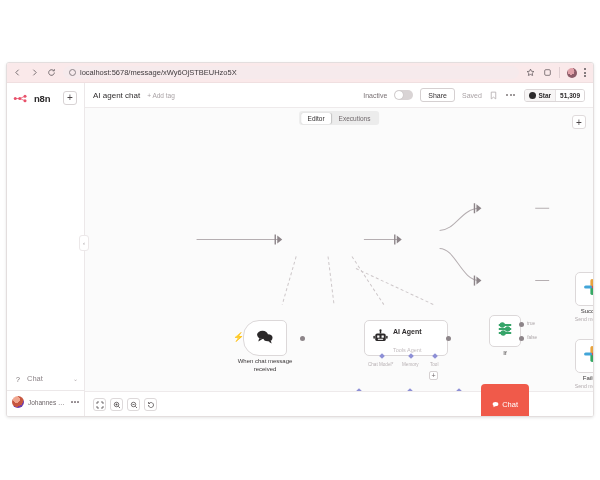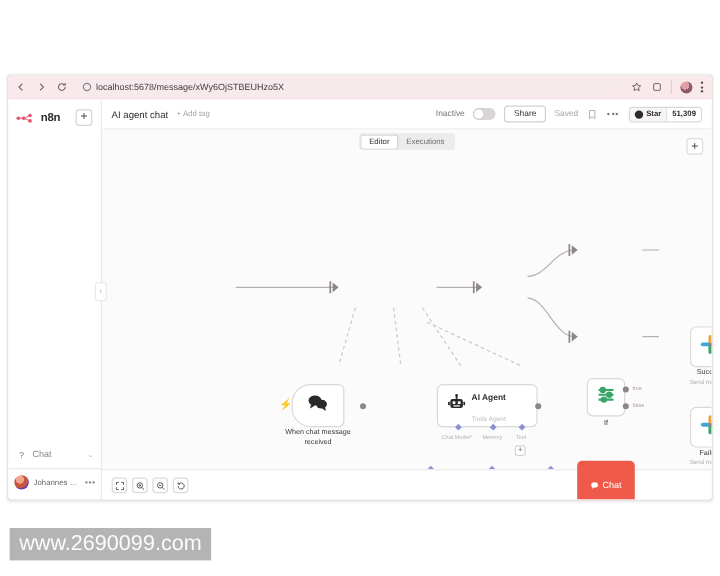--- a/index.html
+++ b/index.html
@@ -549,15 +549,14 @@
               </span>
               <span>Chat</span>
             </span>
           </div>
 
         </div>
       </div>
     </div>
   </div>
 
-  <div class="wm-site">www.2690099.com</div>
 
 </div>
 
 </body></html>

